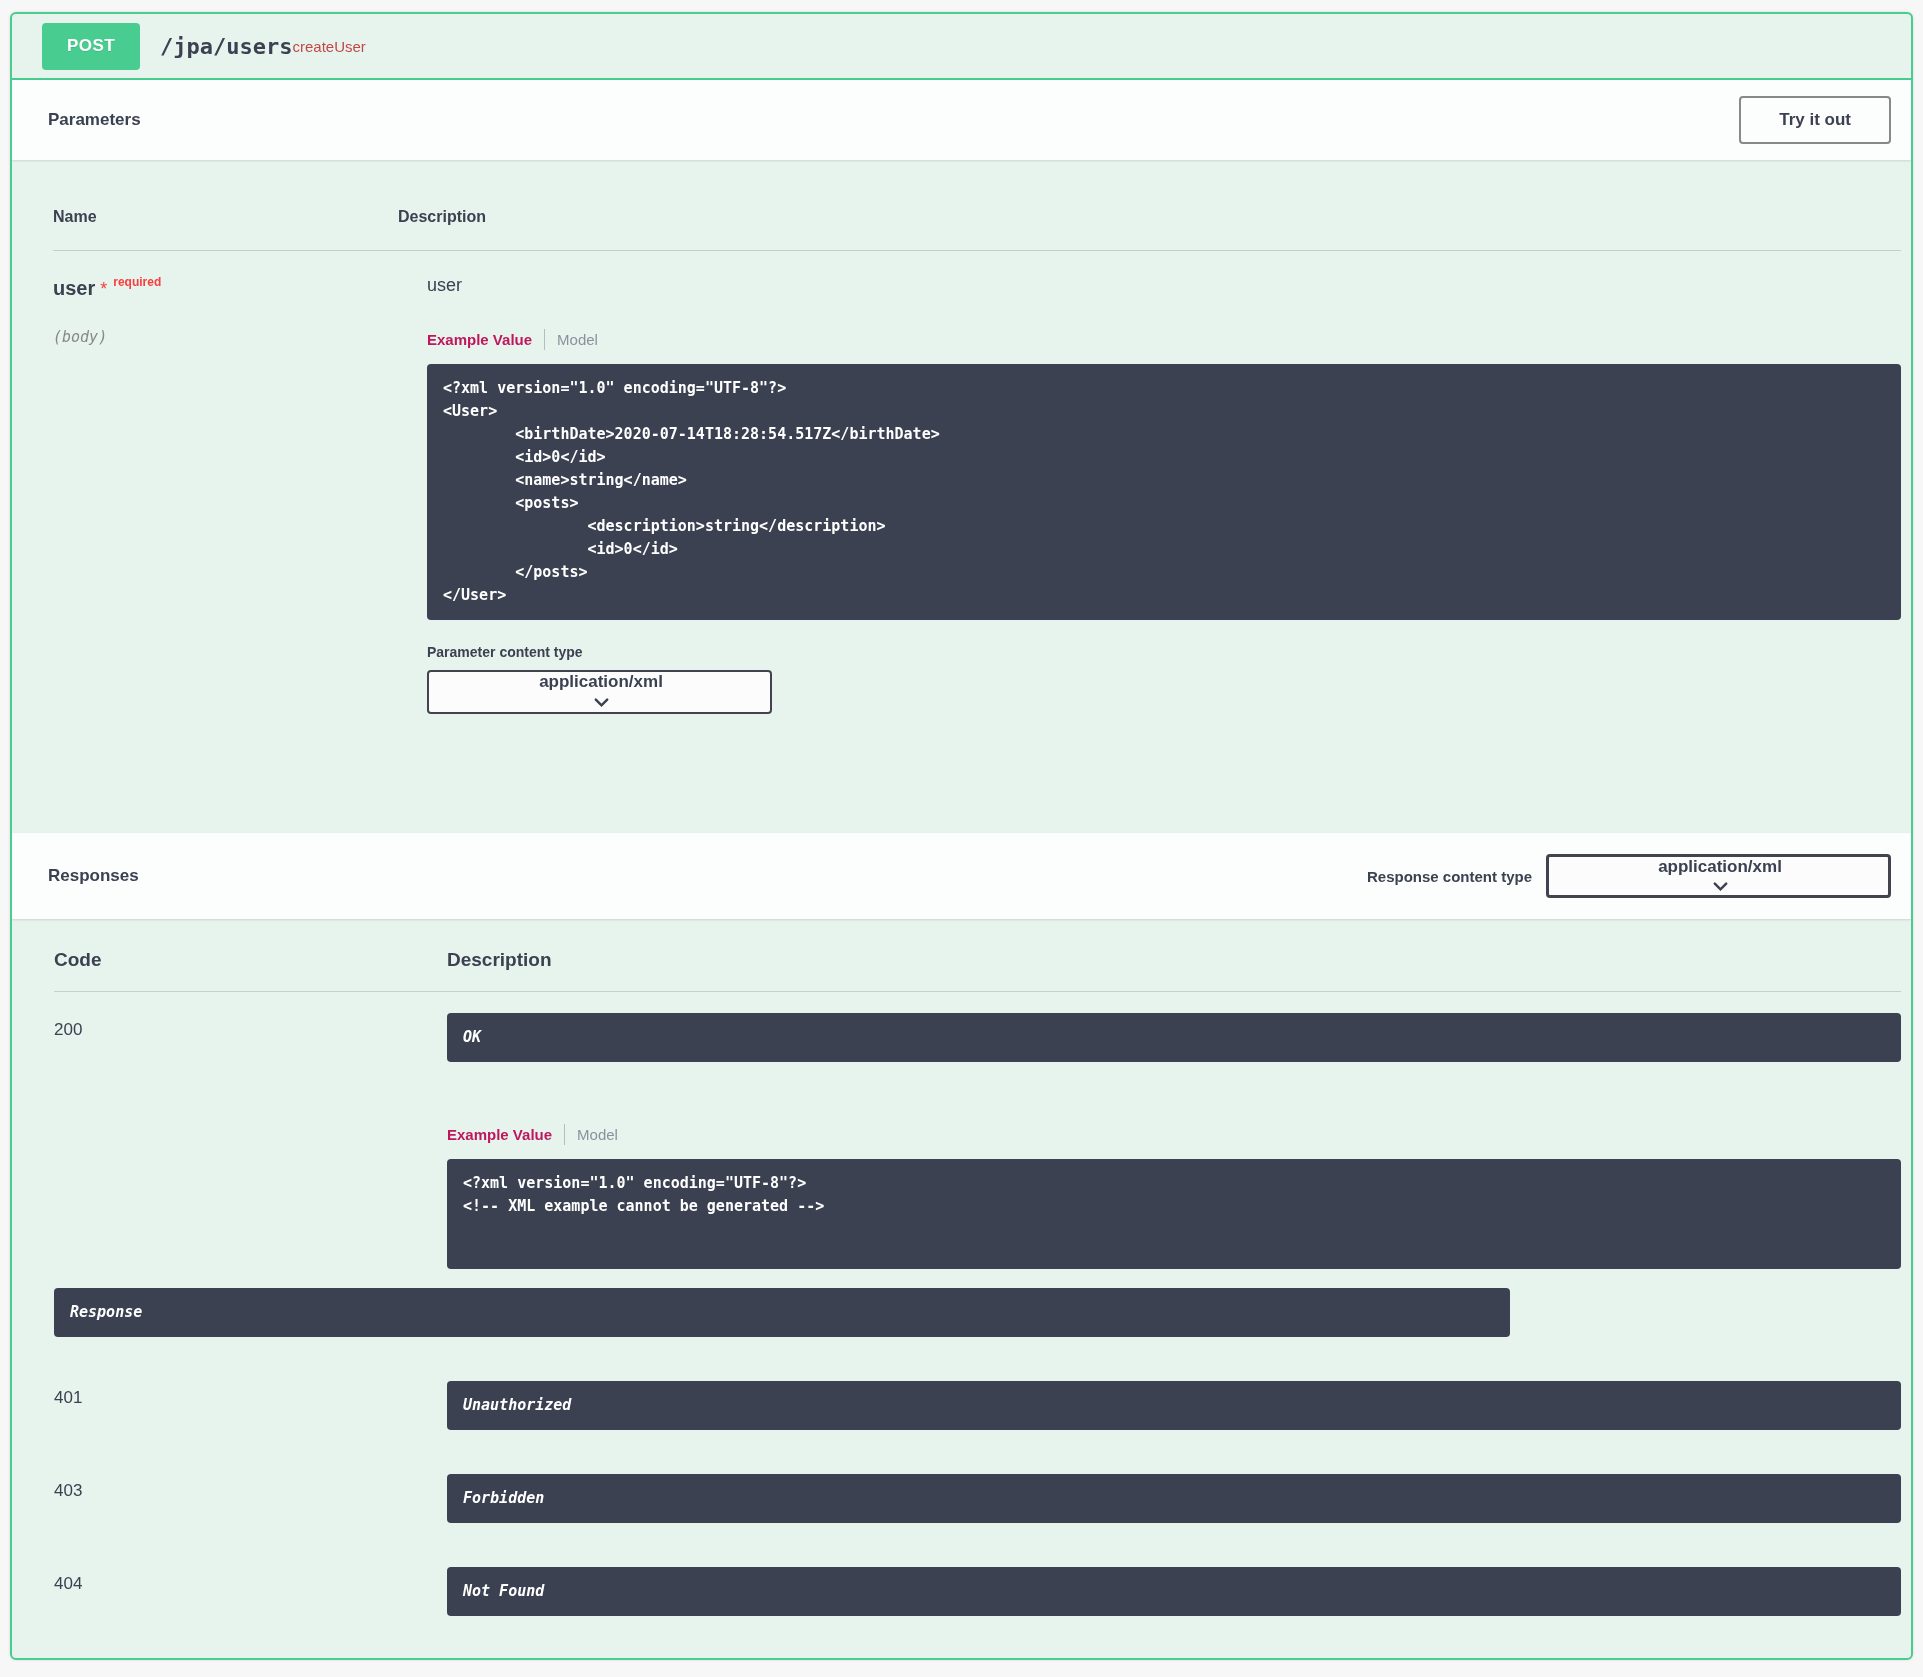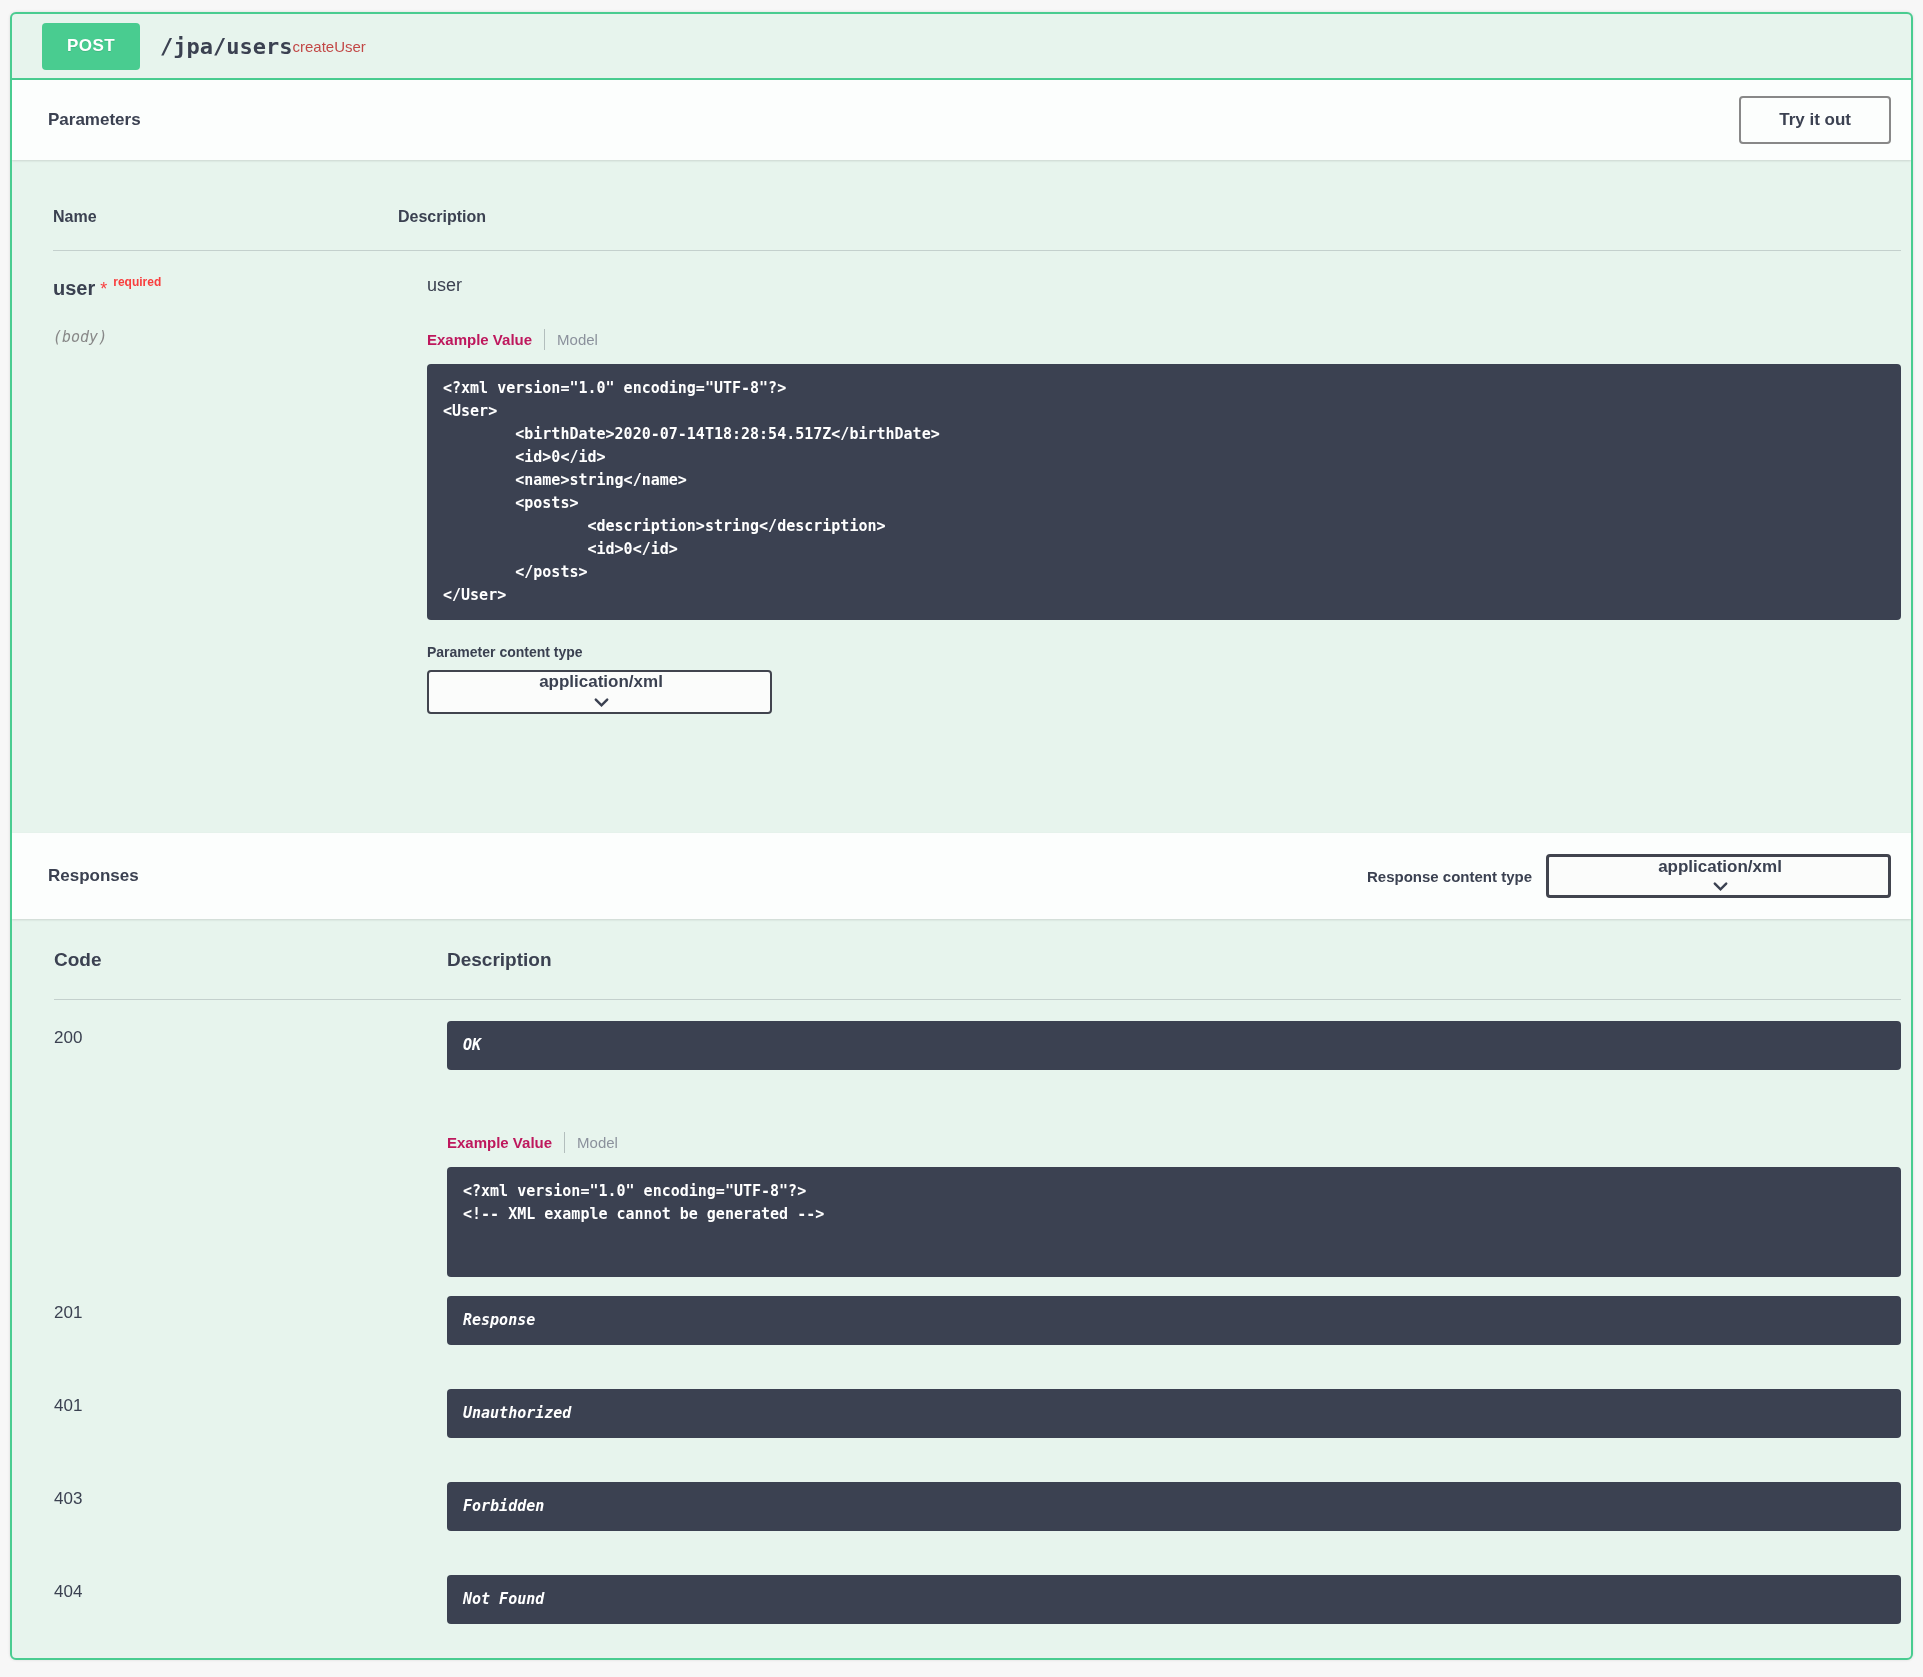--- a/index.html
+++ b/index.html
@@ -108,21 +108,21 @@
     font-size: 15px; font-weight: 600; line-height: 23px;
     white-space: pre; tab-size: 8; -moz-tab-size: 8;
     overflow: hidden;
   }
   .ct-wrap { margin-top: 24px; }
   .ct-label { font-size: 14px; font-weight: bold; }
   .ct-wrap .select-box { margin-top: 10px; }
 
   
   .responses-body { padding: 30px 10px 0 42px; }
-  .resp-cols-head { display: flex; padding-bottom: 28px; border-bottom: 1px solid rgba(59,65,81,.2); }
+  .resp-cols-head { display: flex; padding-bottom: 20px; border-bottom: 1px solid rgba(59,65,81,.2); }
   .col-code { width: 393px; }
   .th-big { font-size: 19px; font-weight: bold; }
 
   .resp-row { display: flex; }
   .row-first { margin-top: 21px; }
   .row-after-example { margin-top: 19px; }
   .row-gap { margin-top: 44px; }
   .resp-code { width: 393px; font-size: 17px; padding-top: 7px; }
   .resp-desc { flex: 1; max-width: 1456px; }
   .resp-box {
@@ -224,21 +224,20 @@
           <span class="tab-active">Example Value</span>
           <span class="tab-divider"></span>
           <span class="tab-inactive">Model</span>
         </div>
         <pre class="code-block resp-example-pre">&lt;?xml version="1.0" encoding="UTF-8"?&gt;
 &lt;!-- XML example cannot be generated --&gt;</pre>
       </div>
     </div>
 
     <div class="resp-row row-after-example">
-      <div class="resp-code">201</div>
       <div class="resp-desc">
         <div class="resp-box">Response</div>
       </div>
     </div>
 
     <div class="resp-row row-gap">
       <div class="resp-code">401</div>
       <div class="resp-desc">
         <div class="resp-box">Unauthorized</div>
       </div>

